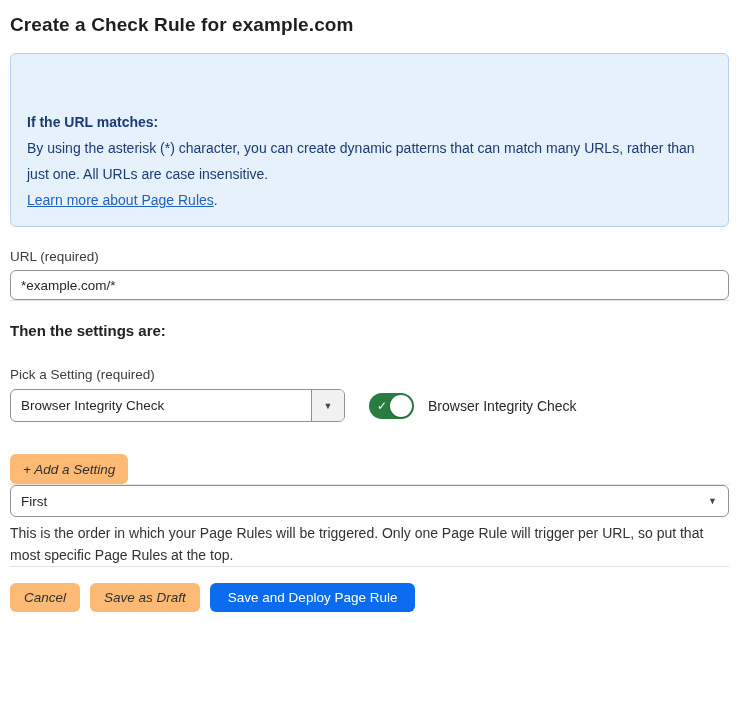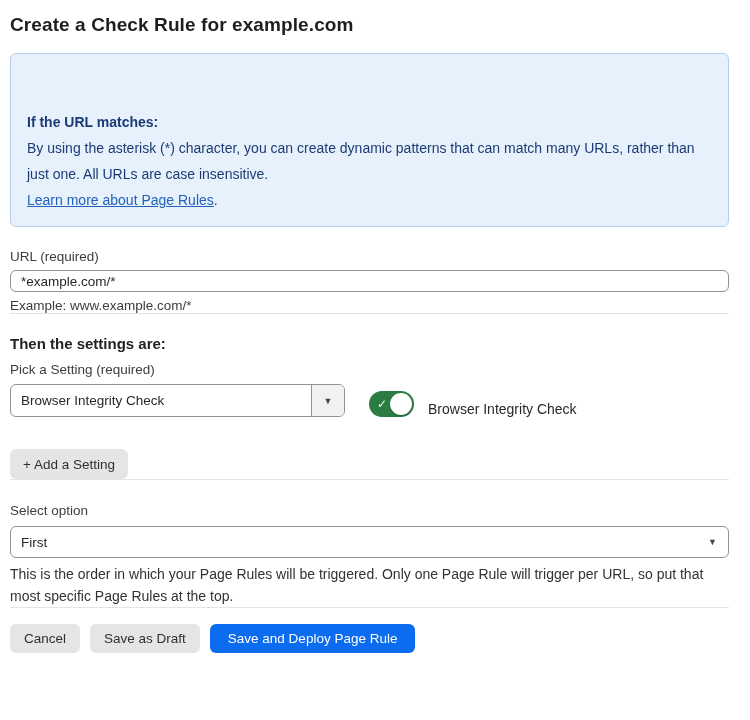--- a/index.html
+++ b/index.html
@@ -40,21 +40,21 @@
   .field-label {
     display: block;
     font-size: 13.5px;
     color: #3b3d40;
     margin-bottom: 6px;
   }
 
   .url-group { margin-top: 22px; }
   .text-input {
     width: 100%;
-    height: 22px;
+    height: 30px;
     border: 1px solid #8f9296;
     border-radius: 6px;
     padding: 0 10px;
     font-size: 13.5px;
     font-family: "Liberation Sans", "DejaVu Sans", sans-serif;
     color: #26282b;
     background: #fff;
     outline: none;
   }
   .helper-text {
@@ -71,23 +71,23 @@
   .divider-1 { margin-top: 18px; }
   .divider-2 { margin-top: 14px; }
   .divider-3 { margin-top: 15px; }
 
   h2.section-heading {
     font-size: 15px;
     font-weight: 700;
     color: #212225;
     margin-top: 21px;
   }
-  .settings-section .field-label { margin-top: 10px; margin-bottom: 7px; }
-
-  .setting-row { display: flex; align-items: flex-end; }
+  .settings-section .field-label { margin-top: 28px; margin-bottom: 7px; }
+
+  .setting-row { display: flex; align-items: center; }
 
   .dropdown {
     display: flex;
     align-items: stretch;
     width: 335px;
     height: 33px;
     border: 1px solid #8f9296;
     border-radius: 6px;
     background: #fff;
     overflow: hidden;
@@ -149,22 +149,23 @@
   .btn {
     display: inline-block;
     border: none;
     border-radius: 6px;
     font-family: "Liberation Sans", "DejaVu Sans", sans-serif;
     font-size: 13.5px;
     cursor: pointer;
     line-height: 1;
   }
   .btn-gray {
-    background: #e5e5e5;
+    background: #fdba74;
     color: #2e3033;
+    font-style: italic;
   }
   .btn-primary {
     background: #0b6cf0;
     color: #ffffff;
   }
   .add-setting-btn {
     margin-top: 32px;
     padding: 9px 13px 9px 13px;
     height: 30px;
   }
@@ -220,21 +221,20 @@
     <div class="info-heading">If the URL matches:</div>
     <div class="info-body">By using the asterisk (*) character, you can create dynamic patterns that can match many URLs, rather than just one. All URLs are case insensitive.</div>
     <div>
       <a class="info-link">Learn more about Page Rules</a><span class="link-suffix">.</span>
     </div>
   </div>
 
   <div class="url-group">
     <label class="field-label">URL (required)</label>
     <input class="text-input" type="text" value="*example.com/*" style="">
-    <div class="helper-text">Example: www.example.com/*</div>
   </div>
 
   <hr class="divider divider-1">
 
   <div class="settings-section">
     <h2 class="section-heading">Then the settings are:</h2>
     <label class="field-label">Pick a Setting (required)</label>
 
     <div class="setting-row">
       <div class="dropdown">
@@ -250,21 +250,20 @@
       </div>
       <span class="toggle-label">Browser Integrity Check</span>
     </div>
 
     <button class="btn btn-gray add-setting-btn">+ Add a Setting</button>
   </div>
 
   <hr class="divider divider-2">
 
   <div class="order-section">
-    <label class="field-label">Select option</label>
 
     <div class="select-wrap">
       <div class="select-box">
         <span>First</span>
       </div>
       <span class="select-caret">▼</span>
     </div>
 
     <div class="order-help">This is the order in which your Page Rules will be triggered. Only one Page Rule will trigger per URL, so put that most specific Page Rules at the top.</div>
   </div>

